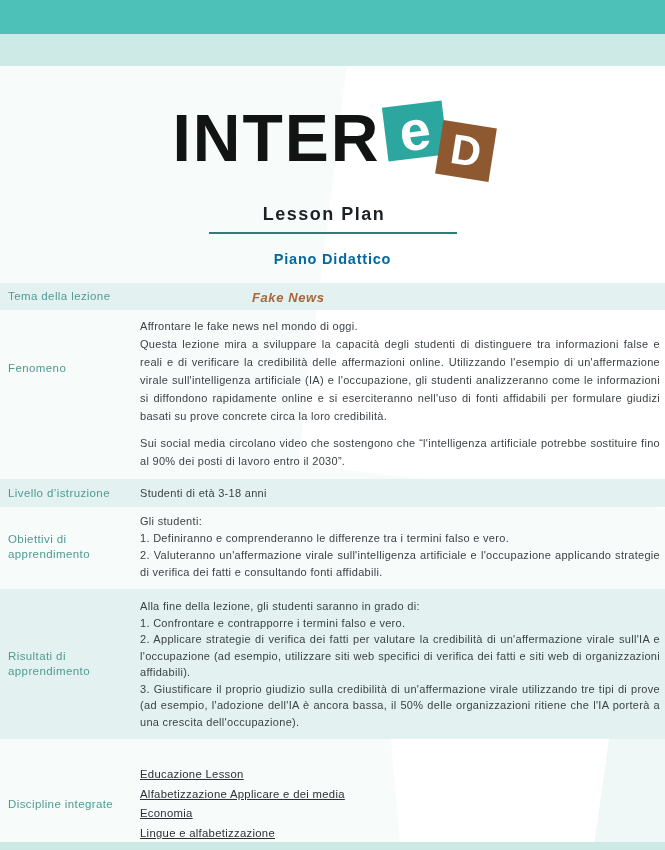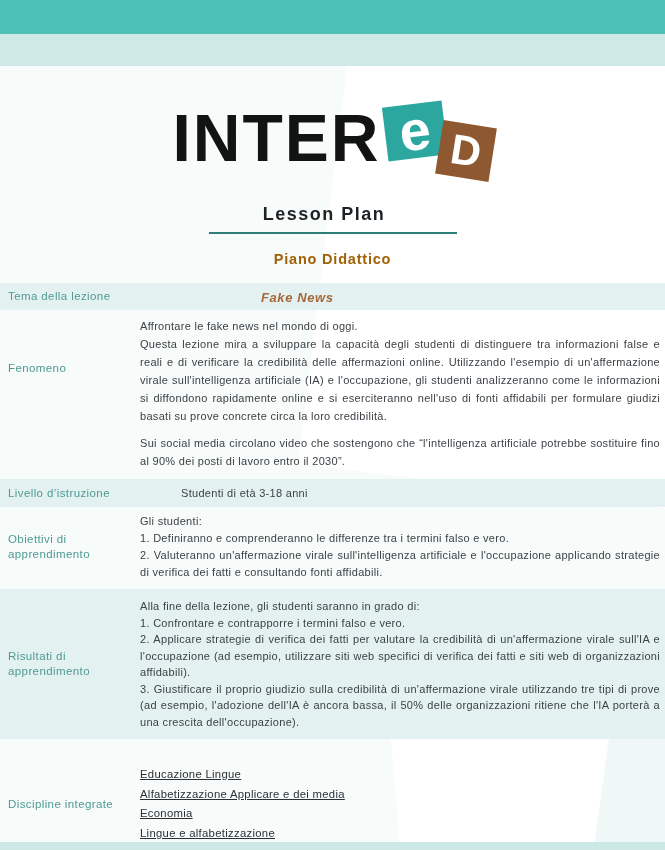--- a/index.html
+++ b/index.html
@@ -61,21 +61,21 @@
     margin: 10px 17px 0 0;
     font-size: 18px; font-weight: 600; color: #1d2226;
     letter-spacing: 1.5px;
   }
   .title-underline {
     width: 248px; height: 2px; background: #2f7d79;
     margin: 7px auto 0 auto;
   }
   .subtitle {
     margin: 17px 0 0 0;
-    font-size: 14.5px; font-weight: 700; color: #a16207;
+    font-size: 14.5px; font-weight: 700; color: #0369a1;
     letter-spacing: 0.8px;
   }
 
   .table { margin-top: 16px; }
   .row {
     display: grid;
     grid-template-columns: 140px 1fr;
   }
   .row.tinted { background: #e3f2f0; }
   .row-label {
@@ -85,30 +85,30 @@
     align-self: center;
   }
   .row-content { padding-right: 5px; }
   .cell-text {
     margin: 0;
     font-size: 11px; color: #3c4247; letter-spacing: 0.3px;
     line-height: 18px;
     text-align: justify;
     white-space: pre-line;
   }
-  .row-tema { min-height: 27px; align-items: center; gap: 9px; }
+  .row-tema { min-height: 27px; align-items: center; }
   .topic-value {
     display: inline-block; padding-left: 112px;
     font-size: 13px; font-weight: 700; font-style: italic;
     color: #a6683b; letter-spacing: 0.6px;
   }
   .row-fenomeno { padding: 7px 0 9px 0; }
   .row-fenomeno .row-label { align-self: start; margin-top: 44px; }
   .row-fenomeno .para-2 { margin-top: 9px; }
-  .row-livello { min-height: 28px; align-items: center; gap: 41px; }
+  .row-livello { min-height: 28px; align-items: center; }
   .row-livello .cell-text { text-align: left; }
   .row-obiettivi { padding: 6px 0 8px 0; }
   .row-obiettivi .cell-text { line-height: 17px; }
   .row-risultati { padding: 9px 0 9px 0; }
   .row-risultati .cell-text { line-height: 16.5px; }
   .row-discipline { padding: 26px 0 22px 0; }
   .subject-link {
     display: table;
     font-size: 11.3px; color: #2b3136; letter-spacing: 0.3px;
     line-height: 19.5px;
@@ -187,21 +187,21 @@
         <p class="cell-text">Alla fine della lezione, gli studenti saranno in grado di:
 1. Confrontare e contrapporre i termini falso e vero.
 2. Applicare strategie di verifica dei fatti per valutare la credibilità di un'affermazione virale sull'IA e l'occupazione (ad esempio, utilizzare siti web specifici di verifica dei fatti e siti web di organizzazioni affidabili).
 3. Giustificare il proprio giudizio sulla credibilità di un'affermazione virale utilizzando tre tipi di prove (ad esempio, l'adozione dell'IA è ancora bassa, il 50% delle organizzazioni ritiene che l'IA porterà a una crescita dell'occupazione).</p>
       </div>
     </section>
 
     <section class="row row-discipline">
       <div class="row-label">Discipline integrate</div>
       <div class="row-content">
-        <a class="subject-link">Educazione Lingue</a>
+        <a class="subject-link">Educazione Lesson</a>
         <a class="subject-link">Alfabetizzazione Applicare e dei media</a>
         <a class="subject-link">Economia</a>
         <a class="subject-link">Lingue e alfabetizzazione</a>
       </div>
     </section>
 
   </main>
 
   <div class="bar-bottom"></div>
 

